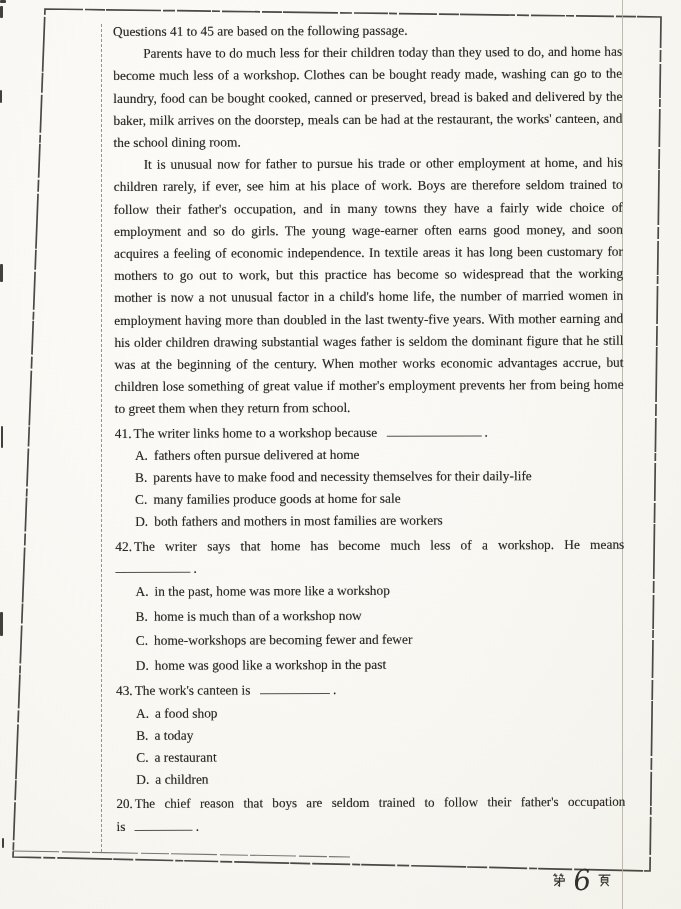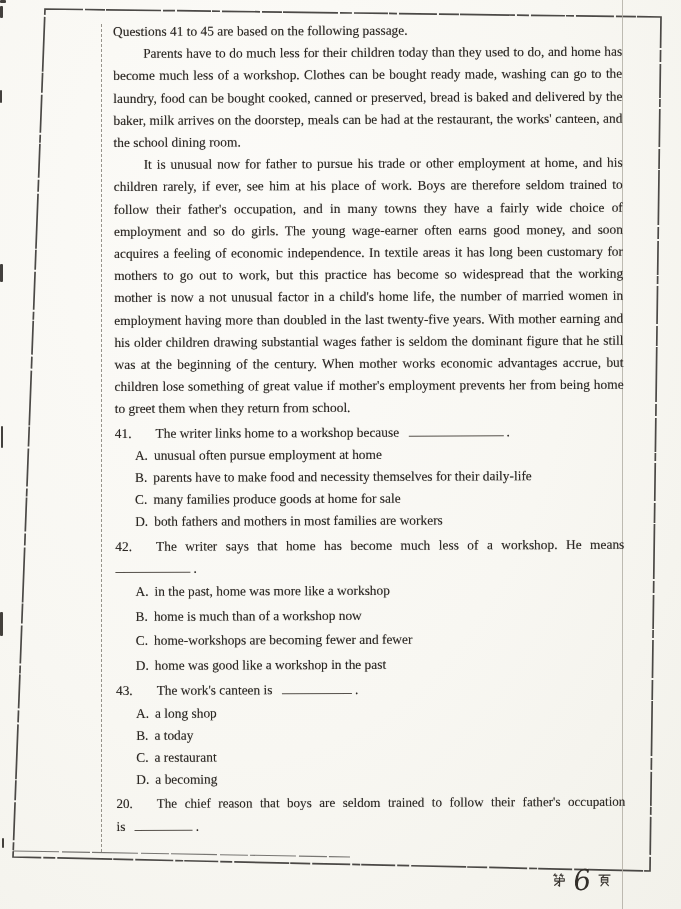--- a/index.html
+++ b/index.html
@@ -28,21 +28,21 @@
     text-shadow:0 0 0.7px rgba(44,40,36,.45);
   }
   .content p { margin:0; }
   .instructions { text-align:left; }
   .para { text-align:justify; text-indent:30px; }
 
   .question { margin-top:2px; }
   .q-line { margin-left:-14px; text-align:justify; }
   .q-line.stretch { text-align-last:justify; white-space:nowrap; }
   .q-line.tight { font-size:13.1px; }
-  .q-num { margin-right:24px; }
+  .q-num { margin-right:2px; }
   .option { padding-left:20px; }
   .opt-label { margin-right:6px; }
   .q42 .option { line-height:24.6px; }
   .blank { display:inline-block; border-bottom:1.4px solid #55504a; height:10px; margin:0 3px 0 6px; vertical-align:baseline; }
   .w95 { width:95px; } .w75 { width:75px; } .w70 { width:70px; } .w58 { width:58px; }
   .blank-row { margin-left:-28px; margin-top:4px; margin-bottom:3px; }
   .blank-row .blank { margin-left:0; }
 
   .footer { position:absolute; left:552px; top:866px; display:flex; align-items:flex-end; gap:6px; }
   .cjk { width:15px; height:15px; margin-bottom:4px; }
@@ -79,21 +79,21 @@
     <p class="instructions">Questions 41 to 45 are based on the following passage.</p>
 
     <p class="para">Parents have to do much less for their children today than they used to do, and home has become much less of a workshop. Clothes can be bought ready made, washing can go to the laundry, food can be bought cooked, canned or preserved, bread is baked and delivered by the baker, milk arrives on the doorstep, meals can be had at the restaurant, the works' canteen, and the school dining room.</p>
     <p class="para">It is unusual now for father to pursue his trade or other employment at home, and his children rarely, if ever, see him at his place of work. Boys are therefore seldom trained to follow their father's occupation, and in many towns they have a fairly wide choice of employment and so do girls. The young wage-earner often earns good money, and soon acquires a feeling of economic independence. In textile areas it has long been customary for mothers to go out to work, but this practice has become so widespread that the working mother is now a not unusual factor in a child's home life, the number of married women in employment having more than doubled in the last twenty-five years. With mother earning and his older children drawing substantial wages father is seldom the dominant figure that he still was at the beginning of the century. When mother works economic advantages accrue, but children lose something of great value if mother's employment prevents her from being home to greet them when they return from school.</p>
 
     <div class="question">
       <p class="q-line">
         <span class="q-num">41.</span><span>The writer links home to a workshop because</span>
         <span class="blank w95"></span><span>.</span>
       </p>
-      <p class="option"><span class="opt-label">A.</span><span>unusual often pursue employment at home</span></p>
+      <p class="option"><span class="opt-label">A.</span><span>fathers often pursue delivered at home</span></p>
       <p class="option"><span class="opt-label">B.</span><span>parents have to make food and necessity themselves for their daily-life</span></p>
       <p class="option"><span class="opt-label">C.</span><span>many families produce goods at home for sale</span></p>
       <p class="option"><span class="opt-label">D.</span><span>both fathers and mothers in most families are workers</span></p>
     </div>
 
     <div class="question q42">
       <p class="q-line stretch">
         <span class="q-num">42.</span><span>The writer says that home has become much less of a workshop. He means</span>
       </p>
       <p class="blank-row"><span class="blank w75"></span><span>.</span></p>
@@ -101,24 +101,24 @@
       <p class="option"><span class="opt-label">B.</span><span>home is much than of a workshop now</span></p>
       <p class="option"><span class="opt-label">C.</span><span>home-workshops are becoming fewer and fewer</span></p>
       <p class="option"><span class="opt-label">D.</span><span>home was good like a workshop in the past</span></p>
     </div>
 
     <div class="question">
       <p class="q-line">
         <span class="q-num">43.</span><span>The work's canteen is</span>
         <span class="blank w70"></span><span>.</span>
       </p>
-      <p class="option"><span class="opt-label">A.</span><span>a long shop</span></p>
+      <p class="option"><span class="opt-label">A.</span><span>a food shop</span></p>
       <p class="option"><span class="opt-label">B.</span><span>a today</span></p>
       <p class="option"><span class="opt-label">C.</span><span>a restaurant</span></p>
-      <p class="option"><span class="opt-label">D.</span><span>a becoming</span></p>
+      <p class="option"><span class="opt-label">D.</span><span>a children</span></p>
     </div>
 
     <div class="question">
       <p class="q-line stretch tight">
         <span class="q-num">20.</span><span>The chief reason that boys are seldom trained to follow their father's occupation</span>
       </p>
       <p class="q-line" style="margin-left:0;">
         <span>is</span>
         <span class="blank w58"></span><span>.</span>
       </p>

